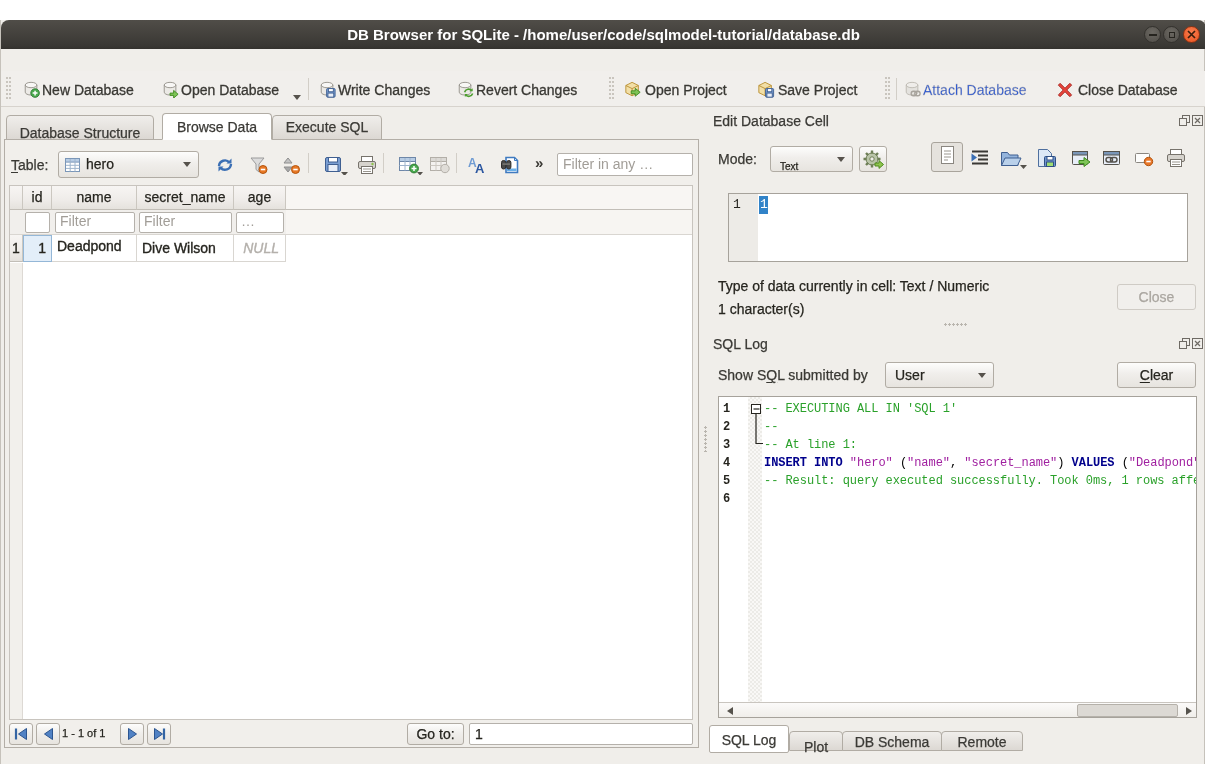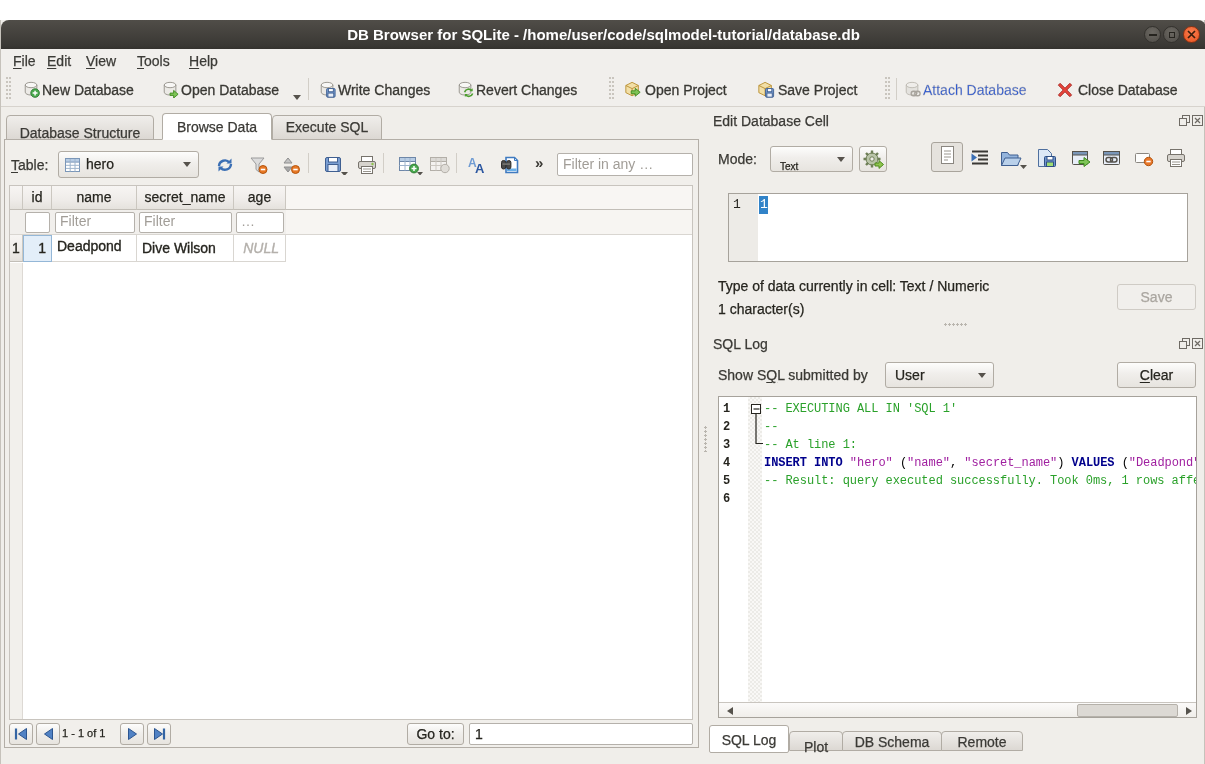--- a/index.html
+++ b/index.html
@@ -50,27 +50,20 @@
  <div class="abs wbtn" style="left:1162px;background:radial-gradient(circle at 50% 35%,#6b6862,#504d48);border:1px solid #33312d;">
    <div class="abs" style="left:4.5px;top:4.5px;width:6px;height:6px;border:1.4px solid #26241f;"></div>
       </div>
  <div class="abs wbtn" style="left:1182px;background:radial-gradient(circle at 50% 35%,#f97e50,#ea531f);border:1px solid #8c3314;">
    <svg class="abs" style="left:3px;top:3px" width="9" height="9">
           <path d="M1 1 L8 8 M8 1 L1 8" stroke="#3a1d0c" stroke-width="1.7"></path>
         </svg>
       </div>
 </div>
 
-<div id="menubar" class="abs">
- <div class="abs mitem" style="left:12px"><u>F</u>ile</div>
- <div class="abs mitem" style="left:46px"><u>E</u>dit</div>
- <div class="abs mitem" style="left:85px"><u>V</u>iew</div>
- <div class="abs mitem" style="left:136px"><u>T</u>ools</div>
- <div class="abs mitem" style="left:188px"><u>H</u>elp</div>
-</div>
 
 <div id="toolbar" class="abs">
  <div class="abs grip" style="left:5px"></div>
  <div class="abs" style="left:22px;top:10px"><svg width="17" height="17" viewBox="0 0 19 19">
 <path d="M2.5 4.5 V12.5 a6.5 3.2 0 0 0 13 0 V4.5" fill="#eceae6" stroke="#938f87"></path>
 <ellipse cx="9" cy="4.5" rx="6.5" ry="3" fill="#f8f7f5" stroke="#938f87"></ellipse>
           <circle cx="13.5" cy="13.5" r="4.8" fill="#49a94d" stroke="#2d7a31"></circle>
           <path d="M13.5 10.8 V16.2 M10.8 13.5 H16.2" stroke="#fff" stroke-width="1.6"></path>
         </svg></div>
  <div class="abs tlabel" style="left:41px">New Database</div>
@@ -328,21 +321,21 @@
         </svg></div>
 
  <div class="abs" style="left:727px;top:173px;width:460px;height:69px;background:#fff;border:1px solid #a6a29b;overflow:hidden;">
    <div class="abs" style="left:0;top:0;width:29px;height:67px;background:#edebe7;"></div>
    <div class="abs mono" style="left:4px;top:3px;font-size:13px;color:#26251f;">1</div>
    <div class="abs" style="left:30px;top:2px;width:9px;height:18px;background:#3183c8;"></div>
    <div class="abs mono" style="left:31px;top:3px;font-size:13px;color:#fff;">1</div>
  </div>
  <div class="abs hv" style="left:717px;top:258px;font-size:14px;color:#26251f;">Type of data currently in cell: Text / Numeric</div>
  <div class="abs hv" style="left:717px;top:281px;font-size:14px;color:#26251f;">1 character(s)</div>
- <div class="abs btn-dis hv" style="left:1116px;top:264px;width:79px;height:26px;text-align:center;padding-top:4px;font-size:14px;color:#aaa6a0;">Save</div>
+ <div class="abs btn-dis hv" style="left:1116px;top:264px;width:79px;height:26px;text-align:center;padding-top:4px;font-size:14px;color:#aaa6a0;">Close</div>
  <div class="abs" style="left:943px;top:303px;width:24px;height:3px;background-image:radial-gradient(circle at 1.5px 1.5px,#b9b5ae 1px,transparent 1.2px);background-size:4px 3px;"></div>
 </div>
 <div id="dock2">
  <div class="abs dockti" style="left:712px;top:316px;">SQL Log</div>
  <svg class="abs" style="left:1178px;top:318px" width="11" height="11">
         <rect x="3.5" y="0.5" width="7" height="7" fill="none" stroke="#6e6a64"></rect>
         <rect x="0.5" y="3.5" width="7" height="7" fill="#f0eeea" stroke="#6e6a64"></rect>
       </svg>
  <svg class="abs" style="left:1191px;top:318px" width="11" height="11">
         <rect x="0.5" y="0.5" width="10" height="10" fill="none" stroke="#6e6a64"></rect>

